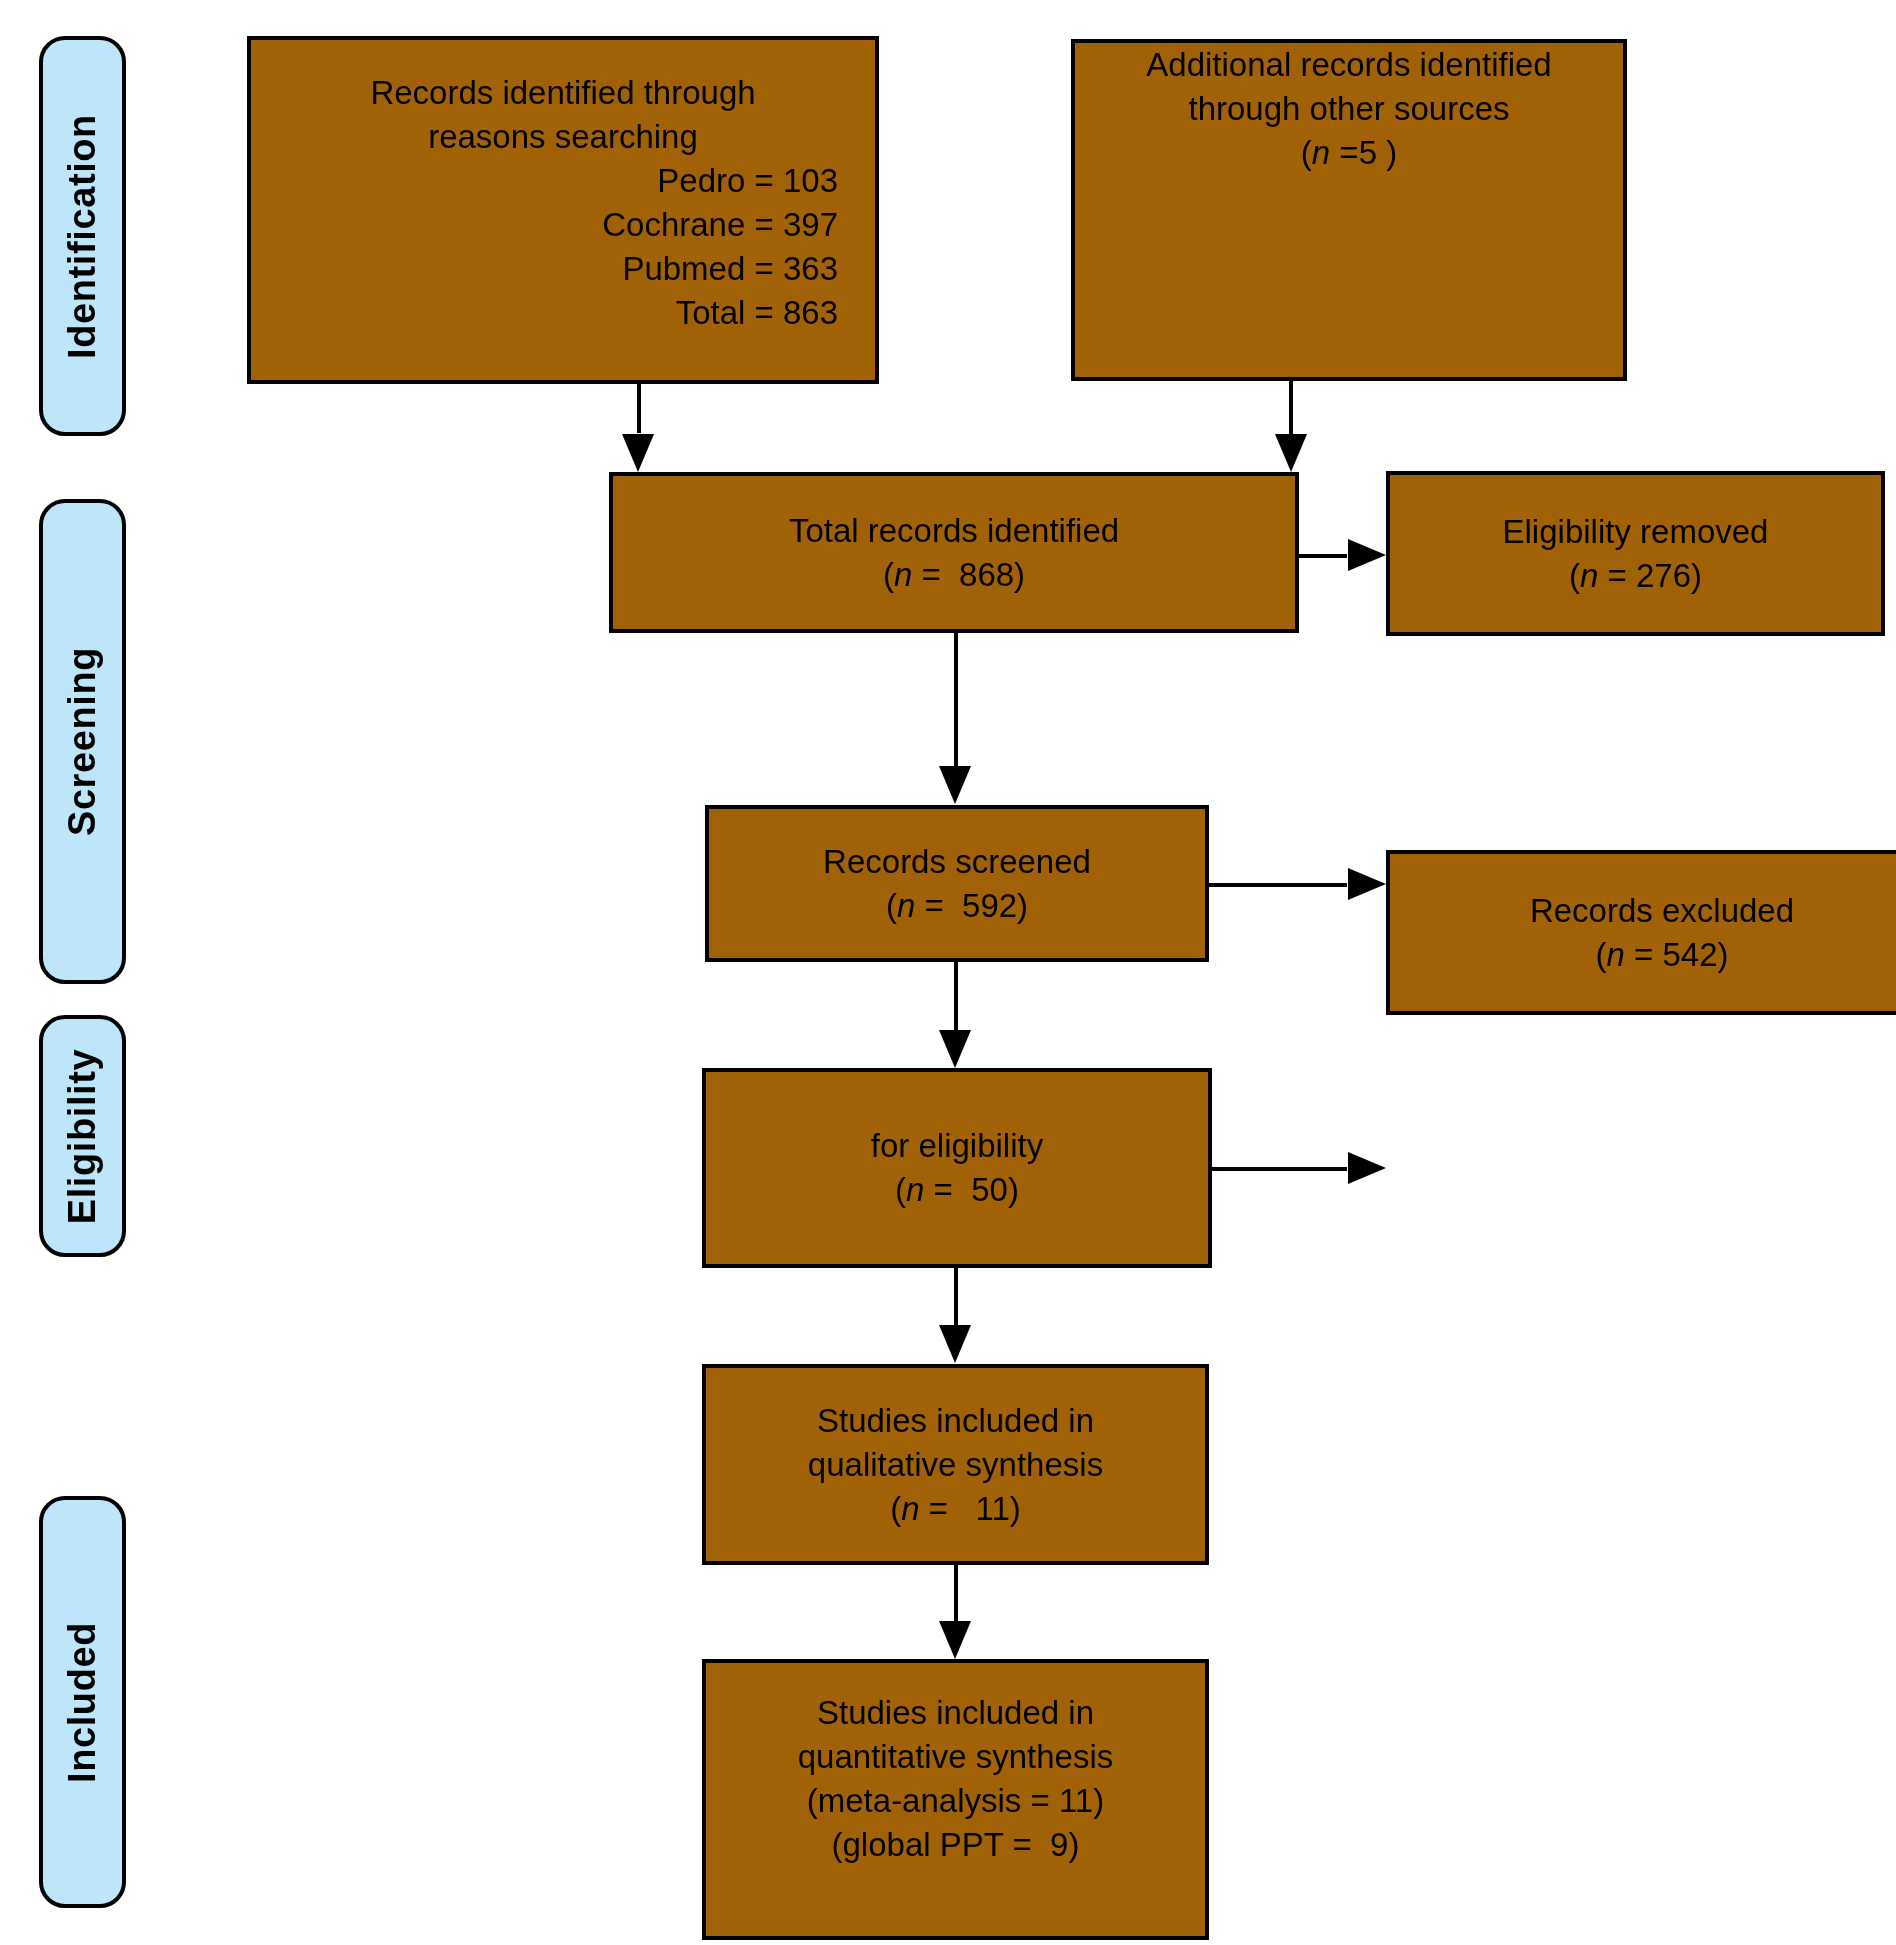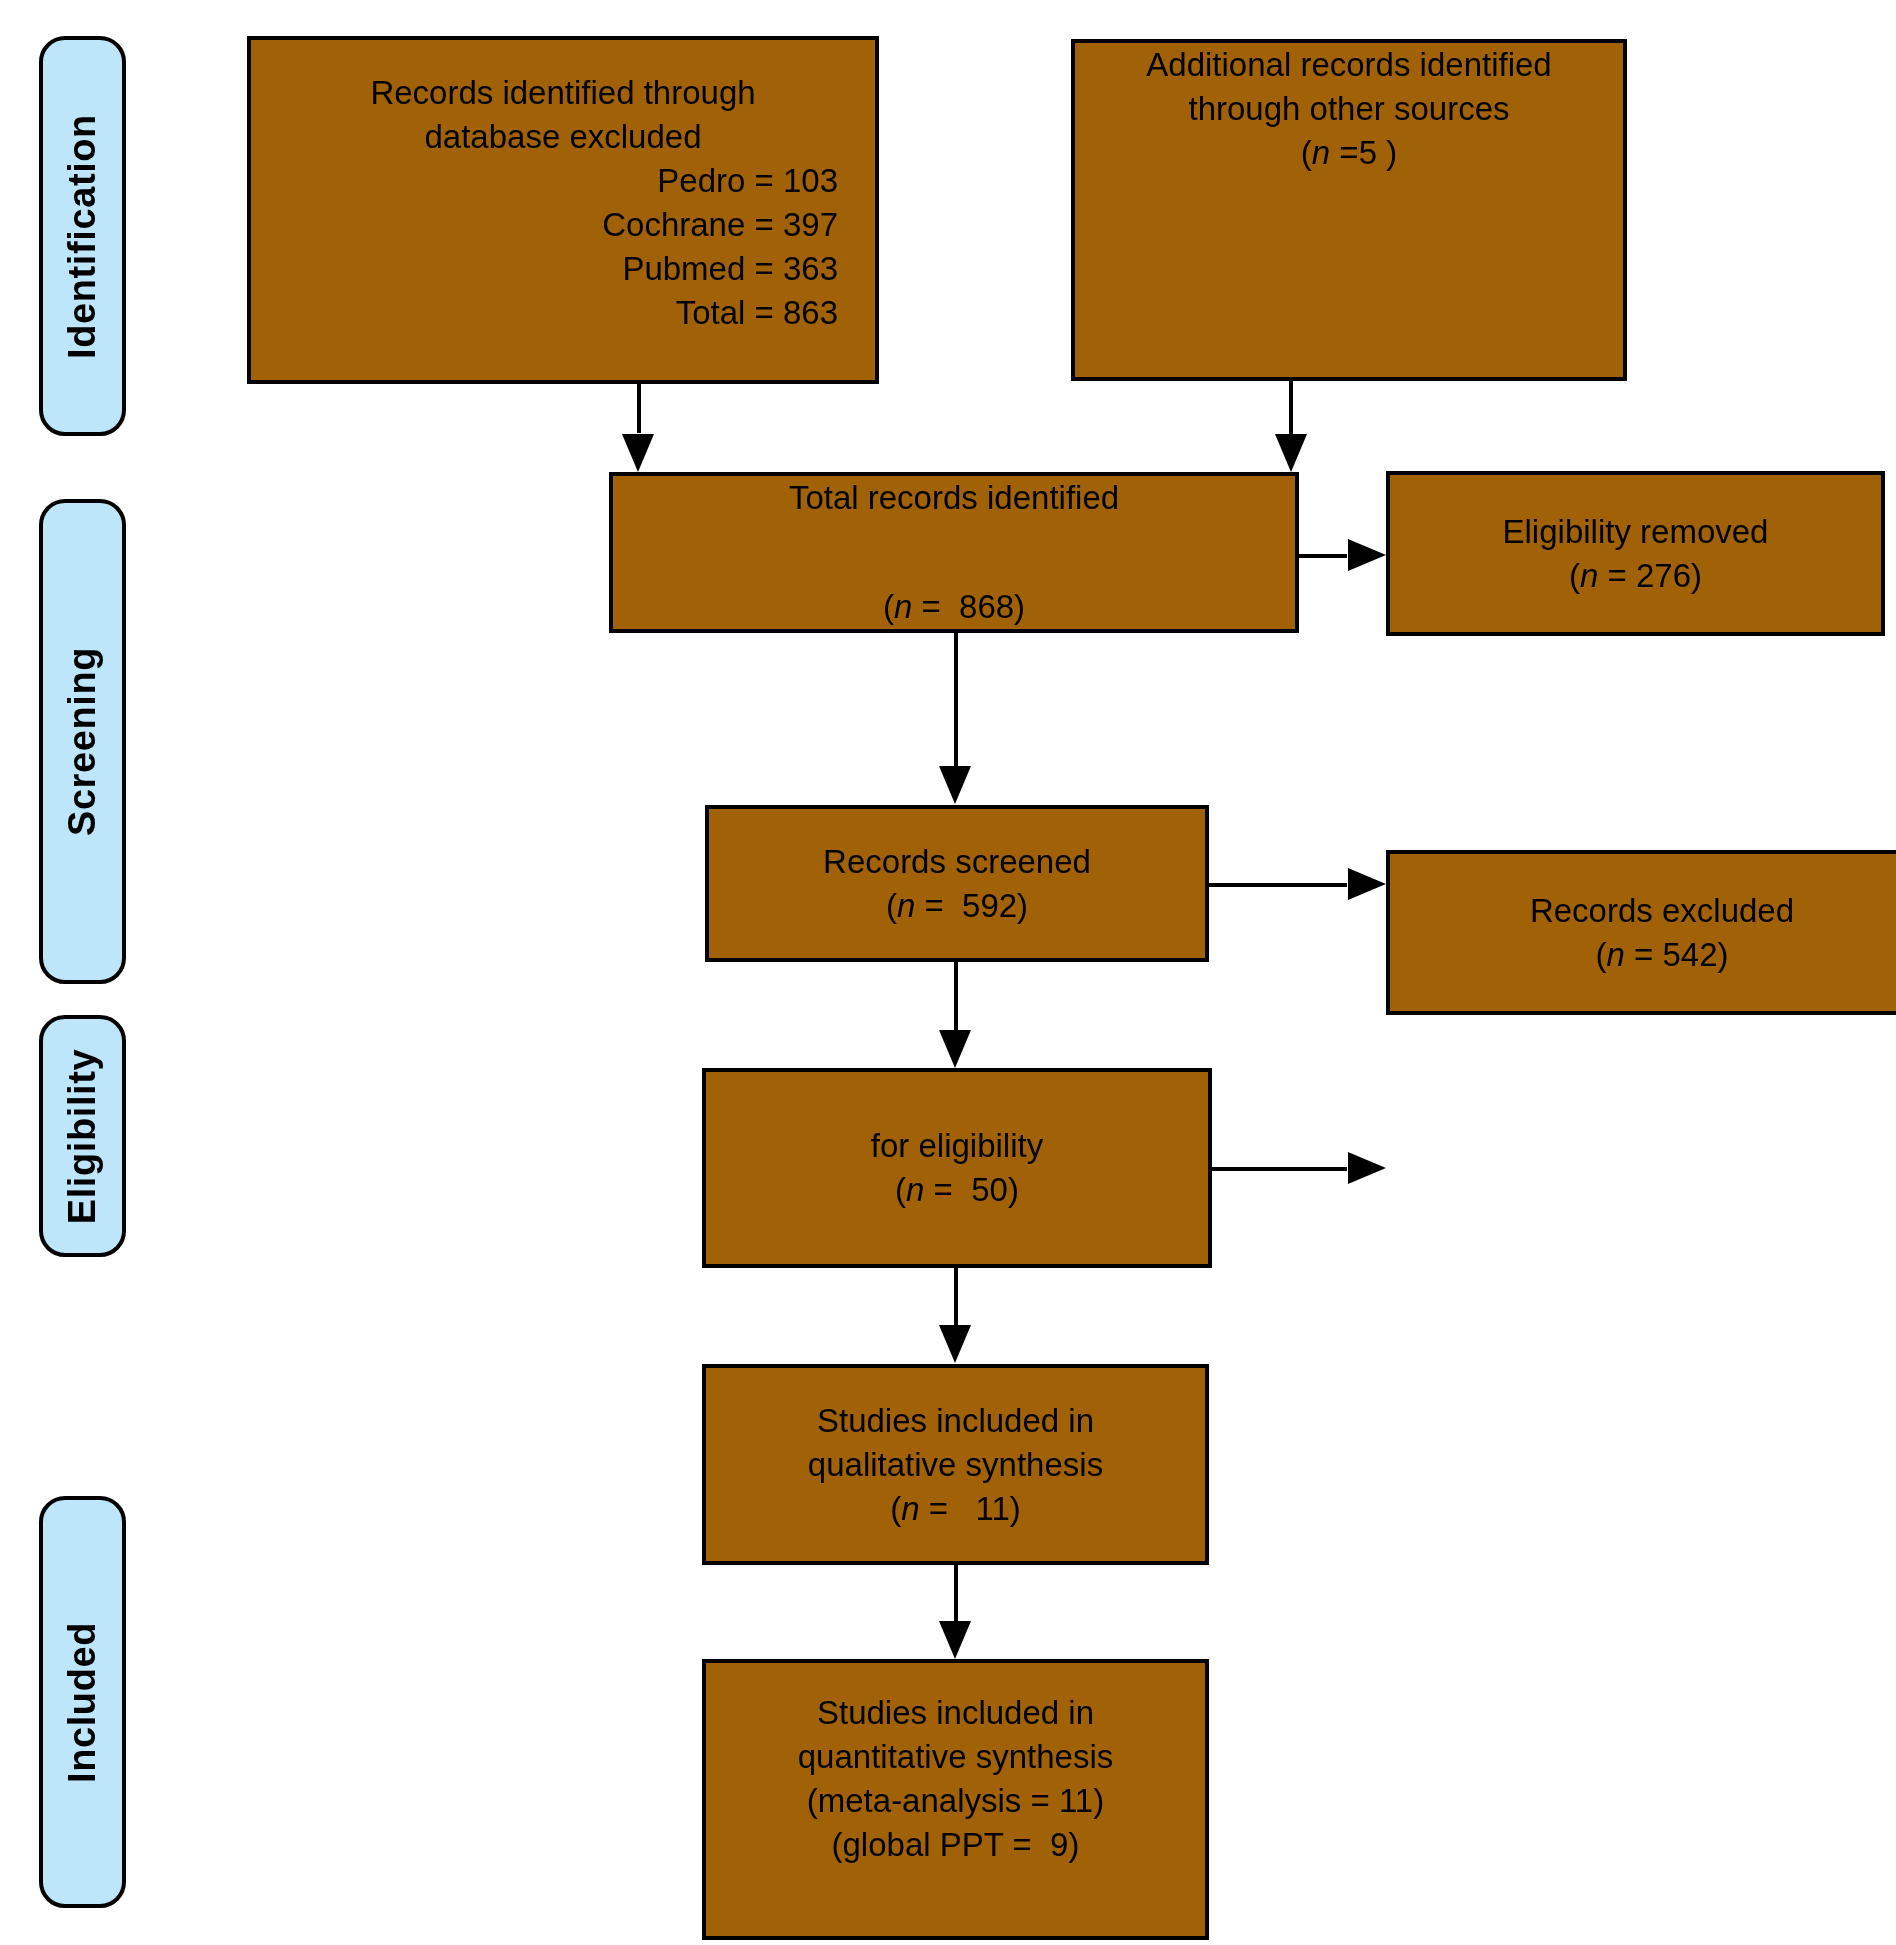--- a/index.html
+++ b/index.html
@@ -82,34 +82,34 @@
   </div>
   <div class="stage" style="top:1015px; height:242px;">
     <span>Eligibility</span>
   </div>
   <div class="stage" style="top:1496px; height:412px;">
     <span>Included</span>
   </div>
 
   <div class="box top" style="left:247px; top:36px; width:632px; height:348px; padding-top:31px;">
     <div class="line">Records identified through</div>
-    <div class="line">database excluded</div>
+    <div class="line">reasons searching</div>
     <div class="stat">Pedro = 103</div>
     <div class="stat">Cochrane = 397</div>
     <div class="stat">Pubmed = 363</div>
     <div class="stat">Total = 863</div>
   </div>
 
   <div class="box top" style="left:1071px; top:39px; width:556px; height:342px; ">
     <div class="line">Additional records identified</div>
     <div class="line">through other sources</div>
     <div class="line"><span>(</span><span class="it">n</span><span> =5 )</span></div>
   </div>
 
-  <div class="box" style="left:609px; top:472px; width:690px; height:161px;justify-content:space-between;">
+  <div class="box" style="left:609px; top:472px; width:690px; height:161px;">
     <div class="line">Total records identified</div>
     <div class="line"><span>(</span><span class="it">n</span><span> =  868)</span></div>
   </div>
 
   <div class="box" style="left:1386px; top:471px; width:499px; height:165px;">
     <div class="line">Eligibility removed</div>
     <div class="line"><span>(</span><span class="it">n</span><span> = 276)</span></div>
   </div>
 
   <div class="box" style="left:705px; top:805px; width:504px; height:157px;">

